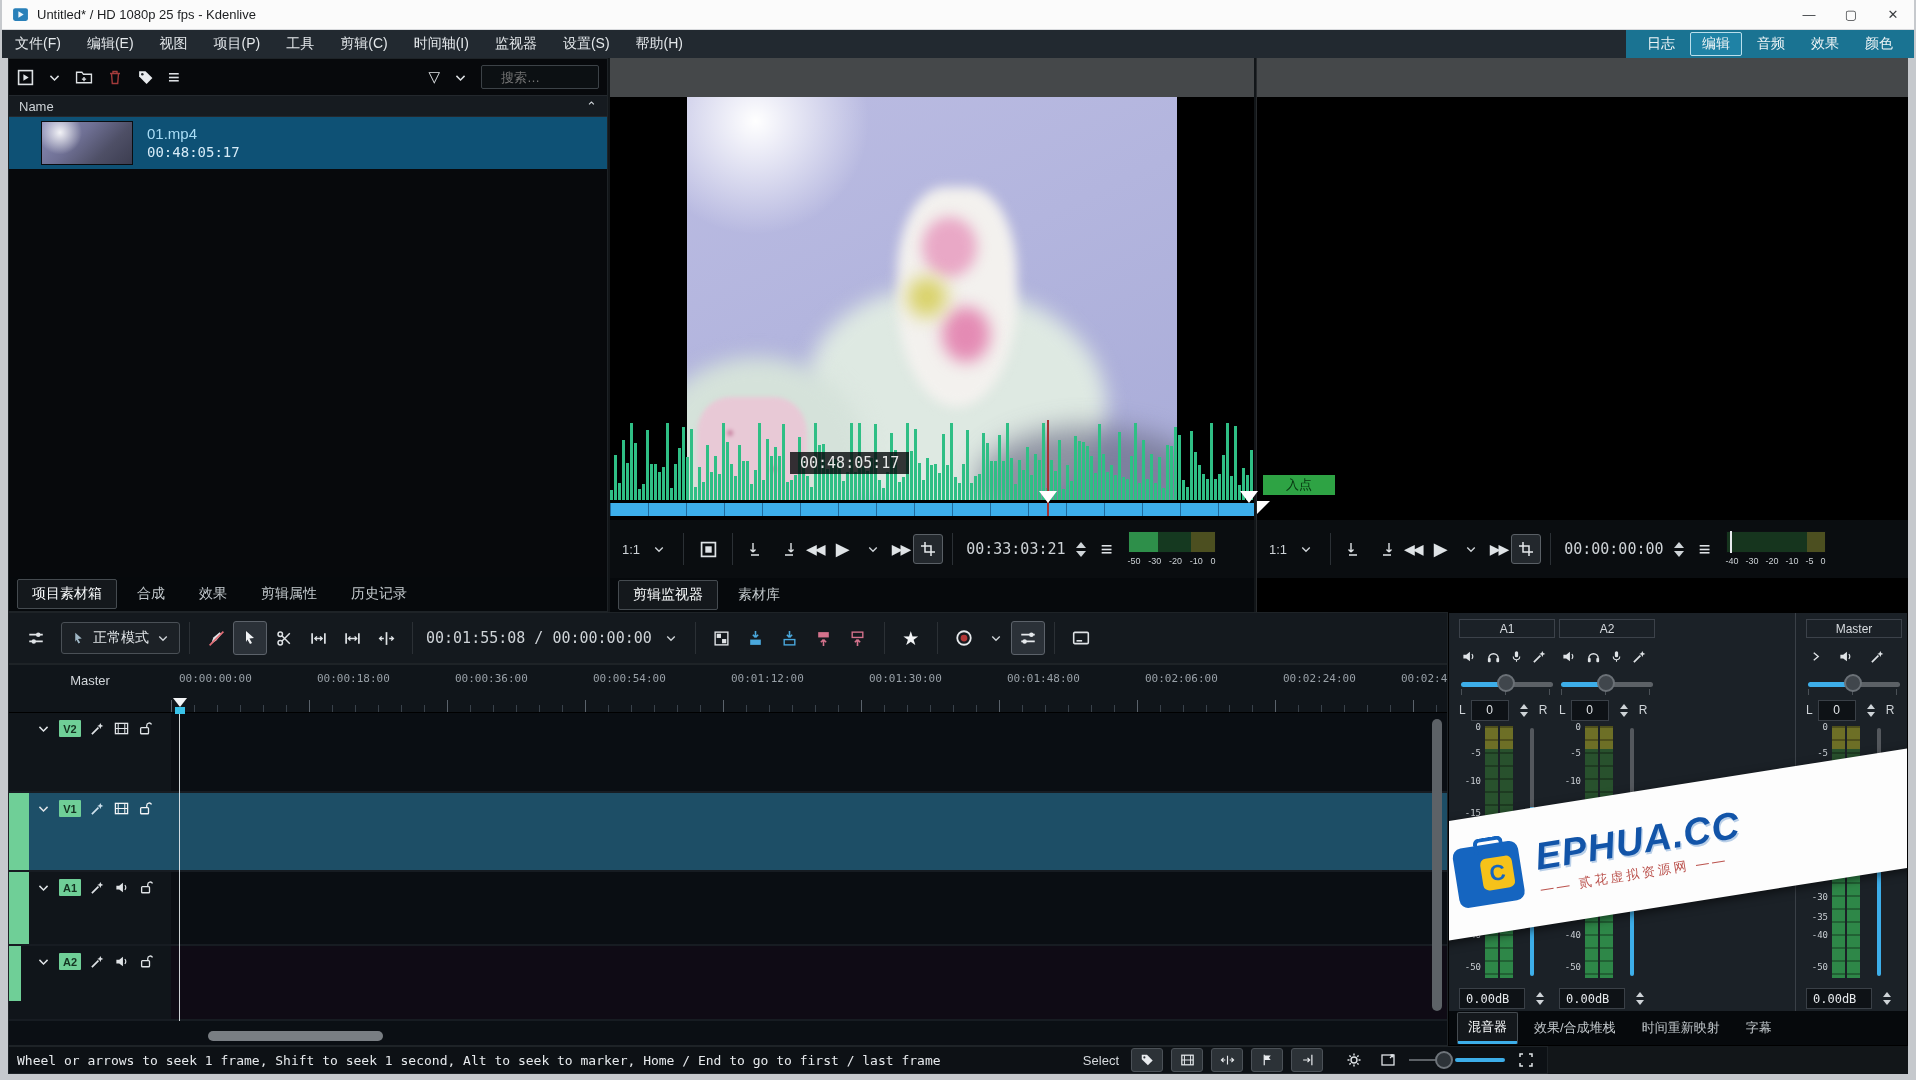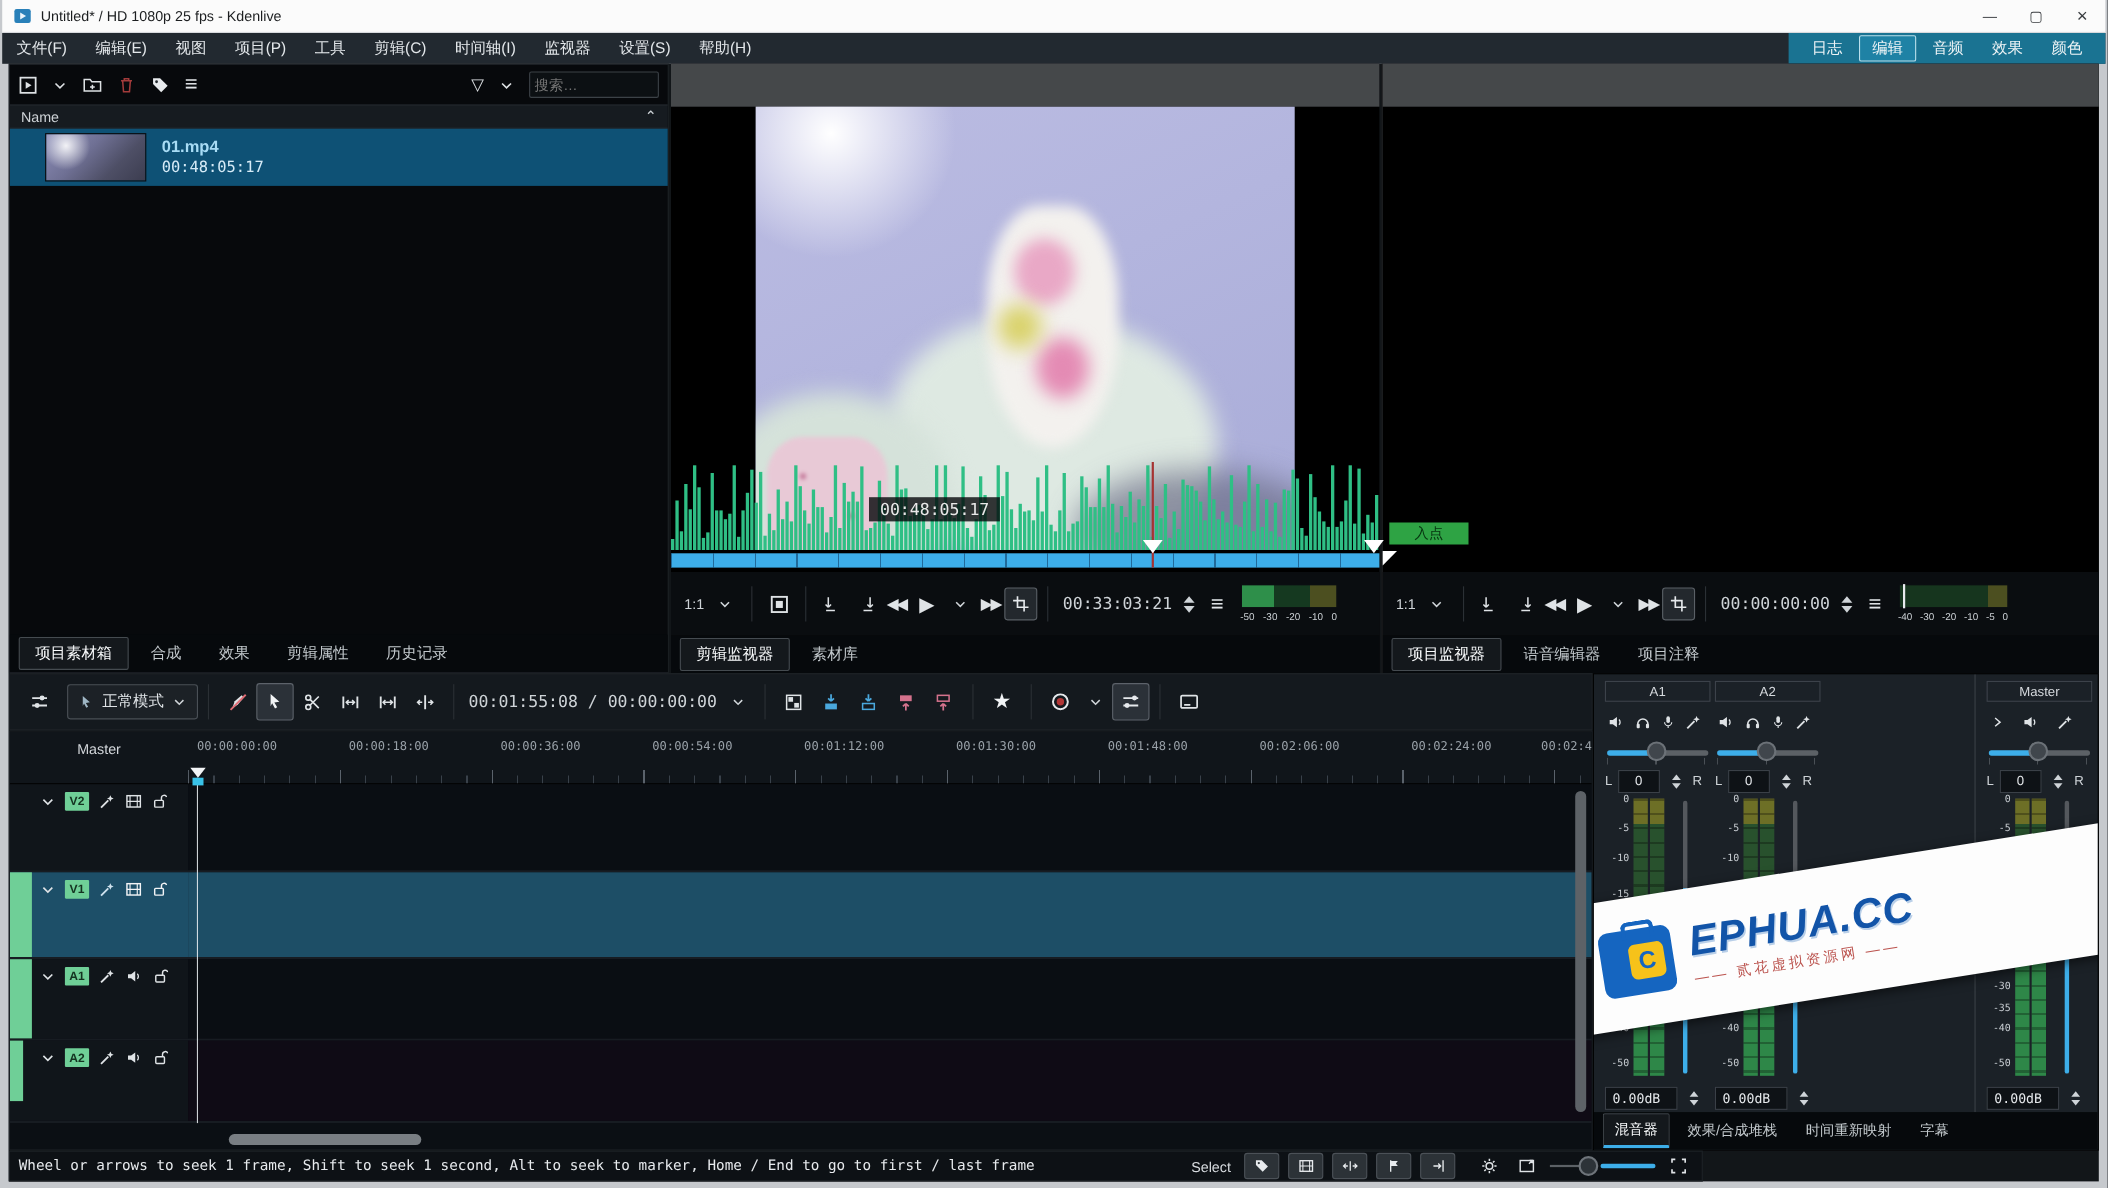--- a/index.html
+++ b/index.html
@@ -19,28 +19,28 @@
   #workspaces{margin-left:auto;height:100%;background:#1a7392;display:flex;align-items:center;padding:0 10px;gap:4px;}
   .ws{padding:2px 11px;color:#eef4f6;font-size:14px;}
   .ws.active{border:1px solid #b9dfec;border-radius:2px;background:#1f82a5;}
   
   #apps{position:absolute;left:8px;top:58px;width:1900px;height:1016px;background:#121619;}
   .panel{position:absolute;}
   
   #bin{left:8px;top:58px;width:600px;height:554px;background:#07090c;border:1px solid #1e2327;}
   .bin-toolbar{display:flex;align-items:center;height:36px;padding:0 8px;gap:14px;color:#dde1e4;}
   .bti{display:flex;align-items:center;}
-  #bin-search{width:118px;height:24px;background:#0c1013;border:1px solid #3c4247;border-radius:2px;color:#7dd3fc;font-size:13px;padding:0 4px;}
+  #bin-search{width:118px;height:24px;background:#0c1013;border:1px solid #3c4247;border-radius:2px;color:#7dd3fc;font-size:13px;padding:0 19px;}
   .bin-header{height:22px;background:#161b20;border-top:1px solid #23282d;border-bottom:1px solid #23282d;display:flex;align-items:center;padding:0 10px;font-size:13px;color:#cdd2d6;}
   .clip-row{height:52px;background:#0e5175;display:flex;align-items:center;padding:0 6px;}
   .clip-thumb{width:92px;height:44px;margin-left:26px;border:1px solid #0a0d10;background:
     radial-gradient(circle at 20% 25%, rgba(255,255,255,.9), rgba(255,255,255,0) 28%),
     linear-gradient(135deg,#8d8fb9 0%,#6f7094 40%,#4e4f66 70%,#3c3d50 100%);}
   .clip-meta{margin-left:14px;line-height:1.25;}
-  .clip-name{font-size:15px;font-weight:bold;color:#a8dcf5;}
+  .clip-name{font-size:15px;font-weight:normal;color:#a8dcf5;}
   .clip-dur{font-size:14px;color:#d6ebf7;}
   
   #profile-dialog{position:absolute;left:2px;top:434px;width:594px;height:70px;border:2px solid #2f9fd0;background:#0b0e11;border-radius:3px;padding:8px 10px;}
   #dialog-msg{font-size:13px;color:#e8ebee;}
   .dialog-btns{position:absolute;right:8px;bottom:7px;display:flex;gap:10px;}
   .dbtn{display:flex;align-items:center;gap:7px;height:30px;padding:0 16px;background:#2b3036;border:1px solid #4a5056;border-radius:3px;font-size:14px;color:#eef1f3;}
   
   .tab-bar{position:absolute;left:0;right:0;bottom:0;height:34px;background:#06090c;display:flex;align-items:center;padding-left:8px;gap:6px;}
   .tab{padding:5px 14px;font-size:14px;color:#c3c9cd;white-space:nowrap;}
   .tab.active{border:1px solid #454b50;background:#14181c;color:#fafcfd;border-radius:2px;}
@@ -547,25 +547,20 @@
       <div class="meter-ticks" style="width:100px;">
         <span>-40</span>
           <span>-30</span>
           <span>-20</span>
           <span>-10</span>
           <span>-5</span>
           <span>0</span>
       </div>
     </div>
   </div>
-  <div class="tab-bar">
-    <span class="tab active">项目监视器</span>
-    <span class="tab">语音编辑器</span>
-    <span class="tab">项目注释</span>
-  </div>
 </div>
 
 <div id="ttb" class="panel">
   <span class="tbtn">
       <svg width="18" height="18" viewBox="0 0 16 16">
         <path d="M2 5h12M2 11h12" stroke="#dfe3e6" stroke-width="1.5"></path>
         <circle cx="10" cy="5" r="2" fill="#dfe3e6"></circle>
         <circle cx="6" cy="11" r="2" fill="#dfe3e6"></circle>
       </svg>
     </span>

